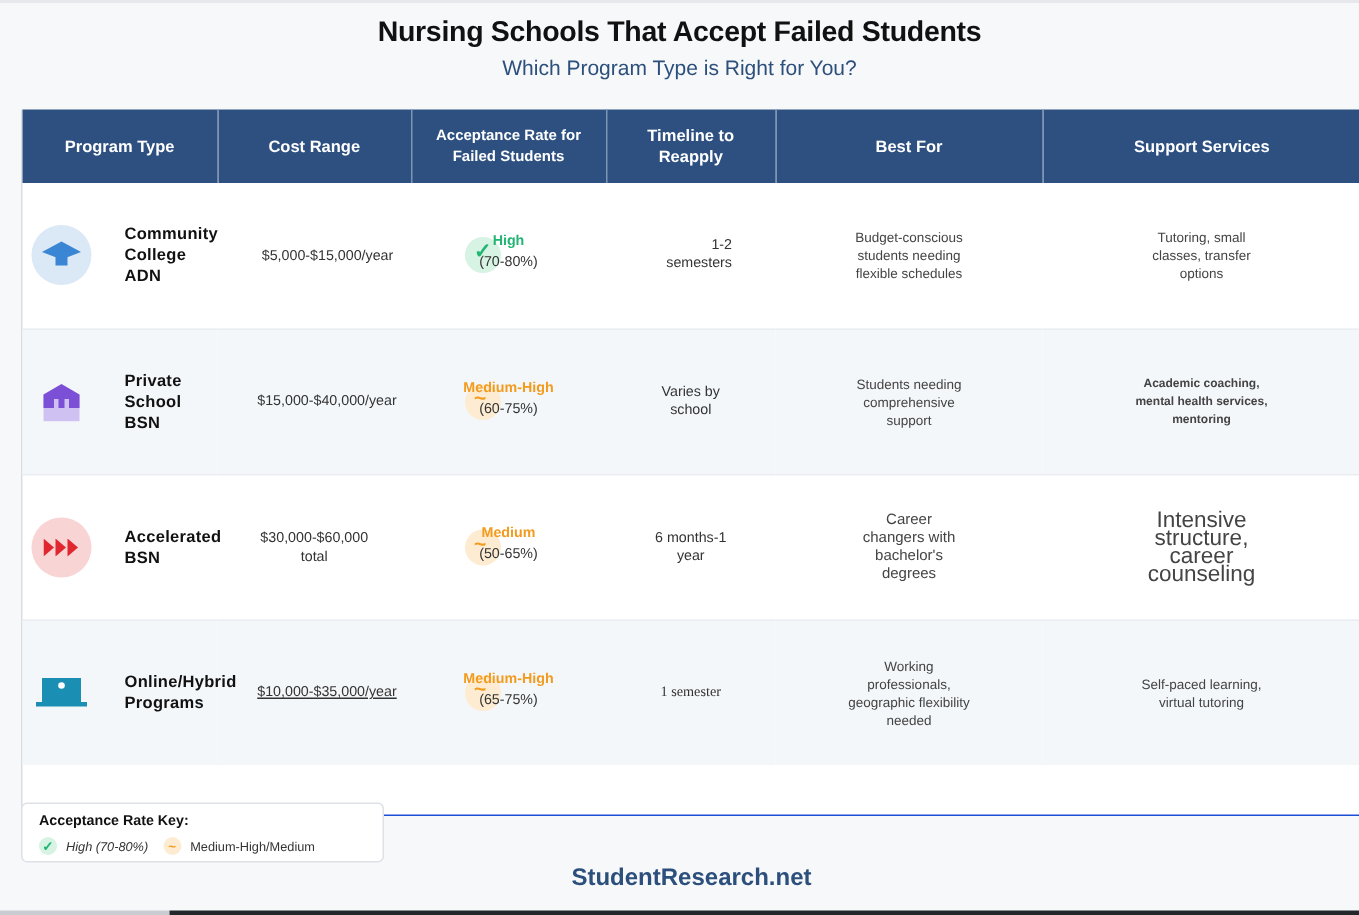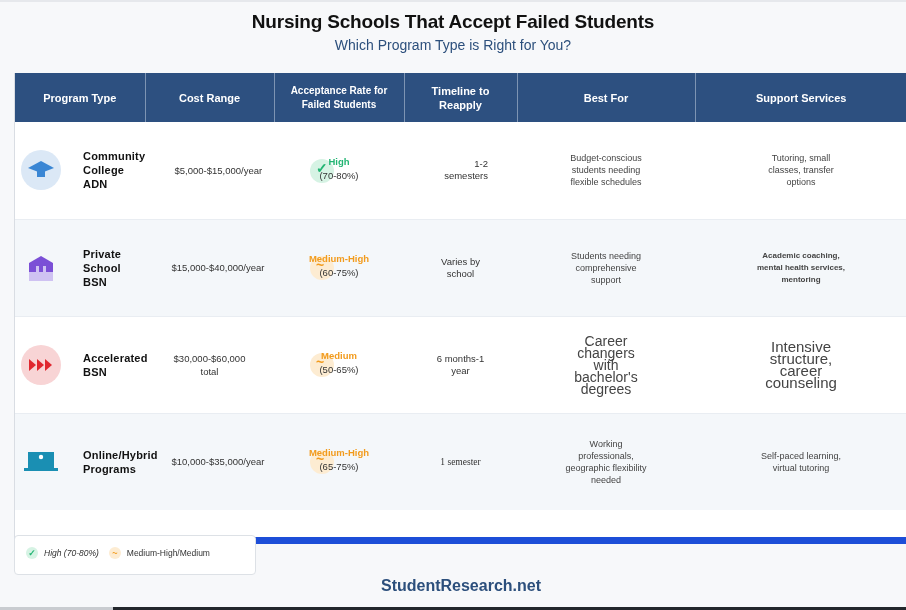--- a/index.html
+++ b/index.html
@@ -13,21 +13,21 @@
   .title {
     position:absolute; left:0; width:906px; top:11px; text-align:center;
     font-size:19px; font-weight:bold; color:#111; letter-spacing:-0.2px;
   }
   .subtitle {
     position:absolute; left:0; width:906px; top:37px; text-align:center;
     font-size:14px; color:#2c4f7c;
   }
   .table-wrap {
     position:absolute; left:14px; top:73px; width:892px; height:471px;
-    background:#fff; border-left:1px solid #d9dde3; border-bottom:7px solid #1d4ed8;
+    background:#fff; border-left:1px solid #d9dde3; border-bottom:1px solid #1d4ed8;
     box-sizing:border-box;
   }
   table { border-collapse:collapse; width:892px; table-layout:fixed; }
   thead th {
     background:#2d5080; color:#fff; font-size:11px; font-weight:bold;
     height:49px; padding:0 6px; text-align:center; vertical-align:middle;
     border-right:1px solid #7d94b3; line-height:14px;
   }
   thead th:last-child { border-right:none; }
   tbody td {
@@ -188,42 +188,42 @@
             <div class="dot" style="background:#fdecd2;"></div>
             <div class="glyph" style="color:#f29b1d;">~</div>
             <div class="lvl" style="color:#f29b1d;">Medium</div>
             <div class="pct">(50-65%)</div>
           </div>
         </td>
         <td>
             <div style="width:55px;margin:0 auto;">6 months-1 year</div>
           </td>
         <td>
-            <div class="small" style="width:72px;margin:0 auto;font-size:14px;">Career changers with bachelor's degrees</div>
+            <div class="small" style="width:72px;margin:0 auto;font-size:10px;">Career changers with bachelor's degrees</div>
           </td>
         <td>
             <div class="small" style="width:82px;margin:0 auto;font-size:15px;">Intensive structure, career counseling</div>
           </td>
       </tr>
 
       <tr class="alt">
         <td style="padding:0;">
           <div class="prog">
             <div class="icon-wrap" style="background:transparent;">
               <svg width="34" height="20" viewBox="0 0 34 20">
                   <rect x="4" y="0" width="26" height="16" fill="#1a8fb3"></rect>
                   <circle cx="17" cy="5" r="2.2" fill="#fff"></circle>
                   <rect x="0" y="16" width="34" height="3" fill="#1a8fb3"></rect>
                 </svg>
             </div>
             <div class="prog-name" style="width:80px;">Online/Hybrid Programs</div>
           </div>
         </td>
         <td>
-            <div class="cost" style="width:76px;margin:0 auto;">$10,000-$35,000/year</div>
+            <div class="cost" style="width:76px;margin:0 auto;text-decoration:underline;">$10,000-$35,000/year</div>
           </td>
         <td>
           <div class="rate">
             <div class="dot" style="background:#fdecd2;"></div>
             <div class="glyph" style="color:#f29b1d;">~</div>
             <div class="lvl" style="color:#f29b1d;">Medium-High</div>
             <div class="pct">(65-75%)</div>
           </div>
         </td>
         <td>
@@ -234,20 +234,21 @@
           </td>
         <td>
             <div class="small" style="width:86px;margin:0 auto;font-size:9px;">Self-paced learning, virtual tutoring</div>
           </td>
       </tr>
     </tbody>
   </table>
 </div>
 
 <div class="legend">
+  <div class="legend-title">Acceptance Rate Key:</div>
   <div class="legend-items">
     <span class="legend-dot" style="background:#d6f3e4;color:#22b573;">✓</span>
     <span style="margin-right:10px;font-style:italic;">High (70-80%)</span>
     <span class="legend-dot" style="background:#fdecd2;color:#f29b1d;">~</span>
     <span>Medium-High/Medium</span>
   </div>
 </div>
 
 <div class="brand">StudentResearch.net</div>
 <div class="bottombar-l"></div>

